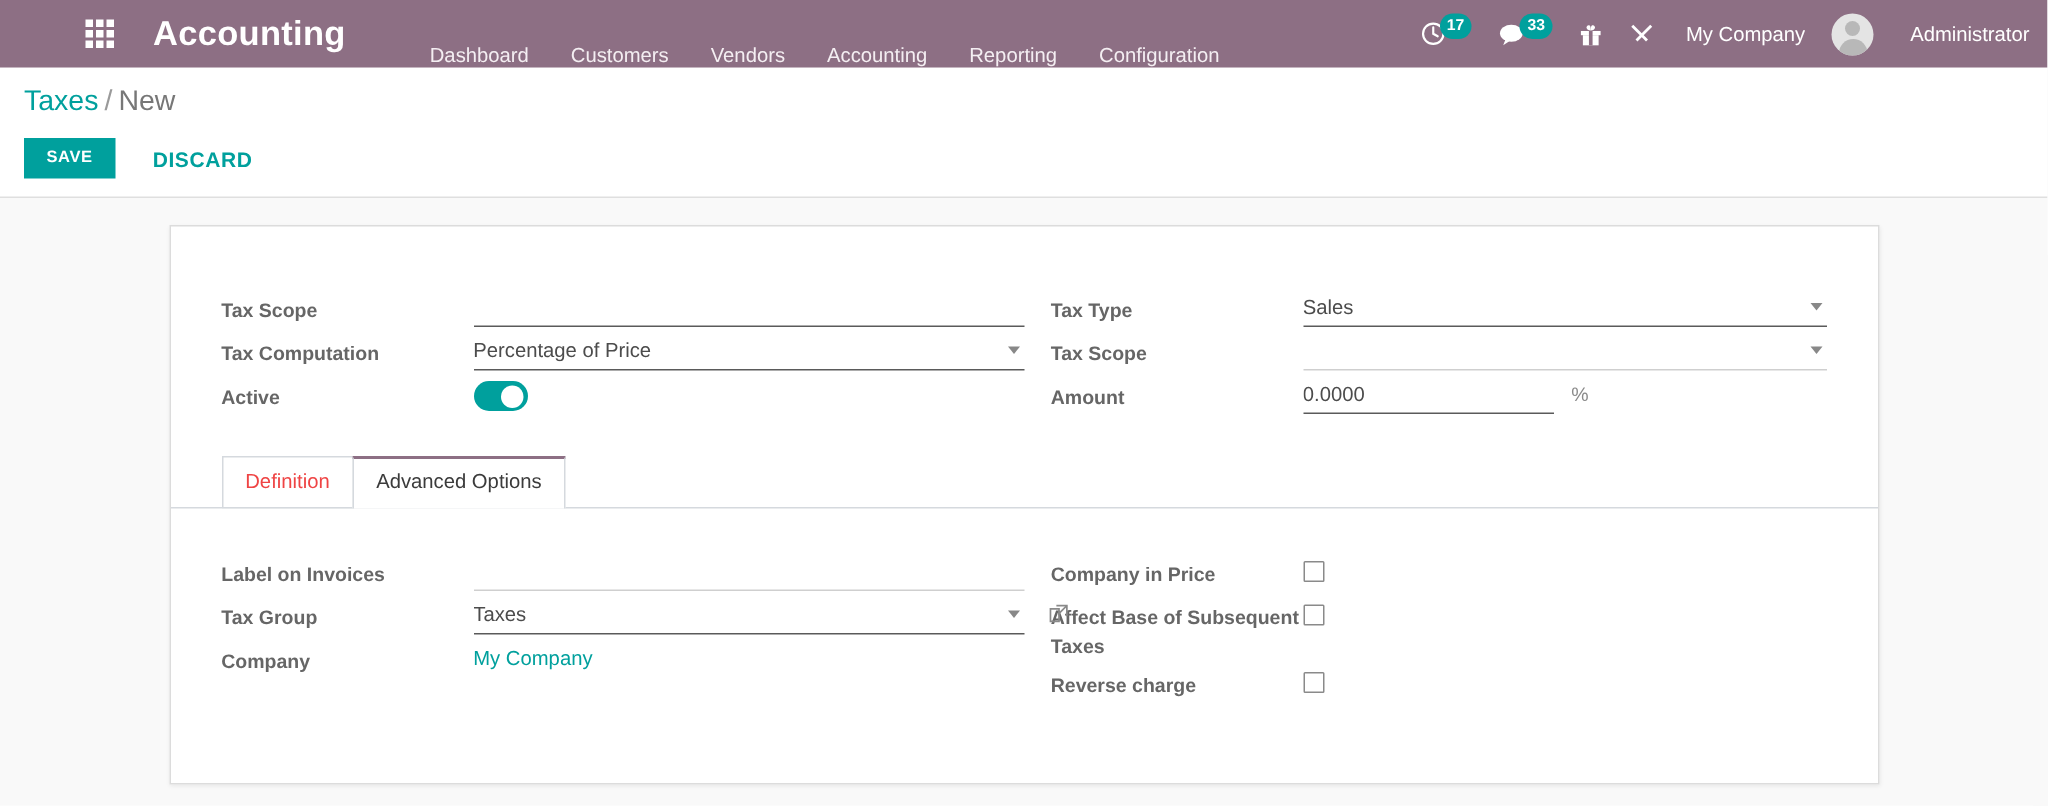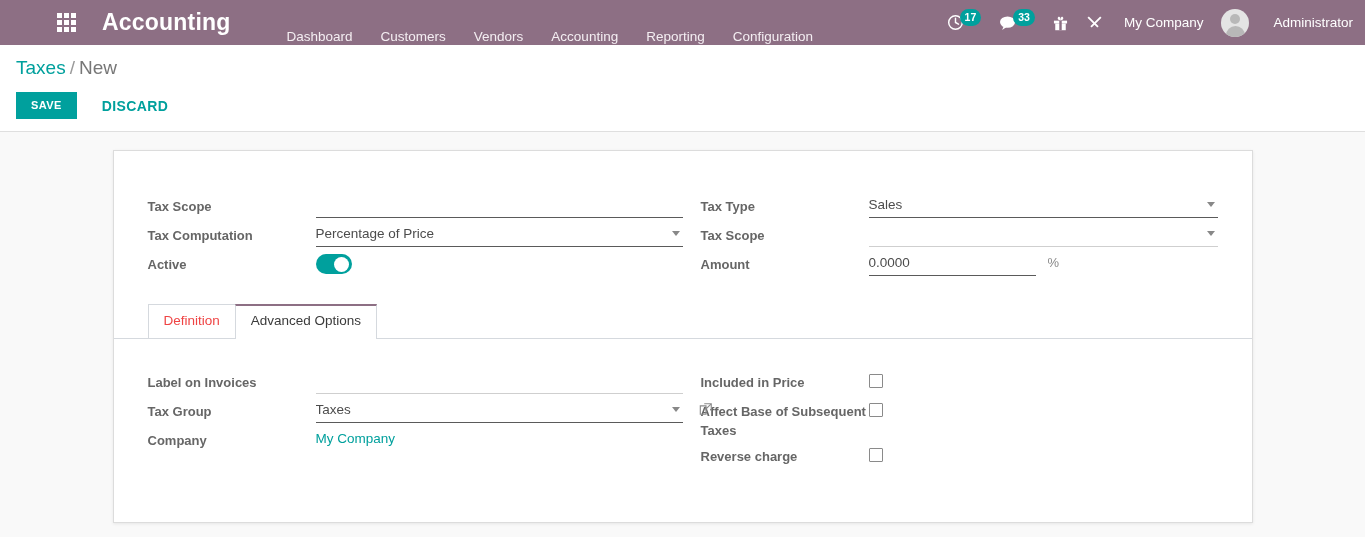--- a/index.html
+++ b/index.html
@@ -531,21 +531,21 @@
             <div class="field-val">
               <span class="link-val">My Company</span>
             </div>
           </div>
 
         </div>
 
         <div class="col col-right">
 
           <div class="cb-row">
-            <div class="cb-label">Included in Price</div>
+            <div class="cb-label">Company in Price</div>
             <span class="cb"></span>
           </div>
 
           <div class="cb-row">
             <div class="cb-label">Affect Base of Subsequent Taxes</div>
             <span class="cb"></span>
           </div>
 
           <div class="cb-row">
             <div class="cb-label">Reverse charge</div>

